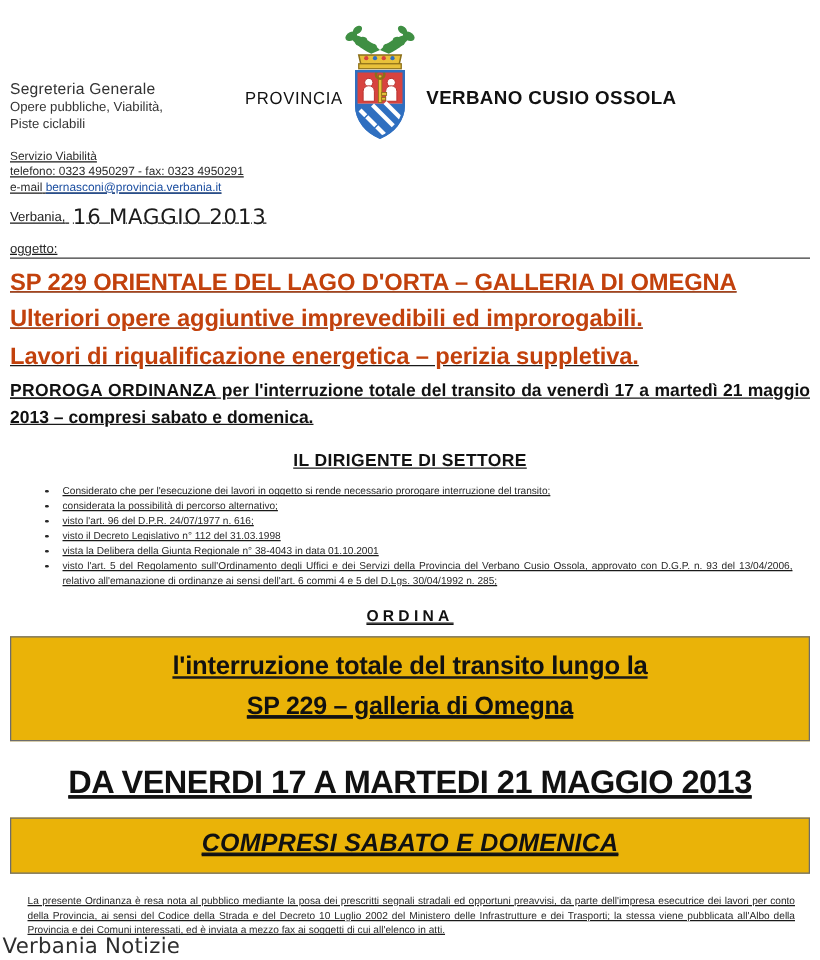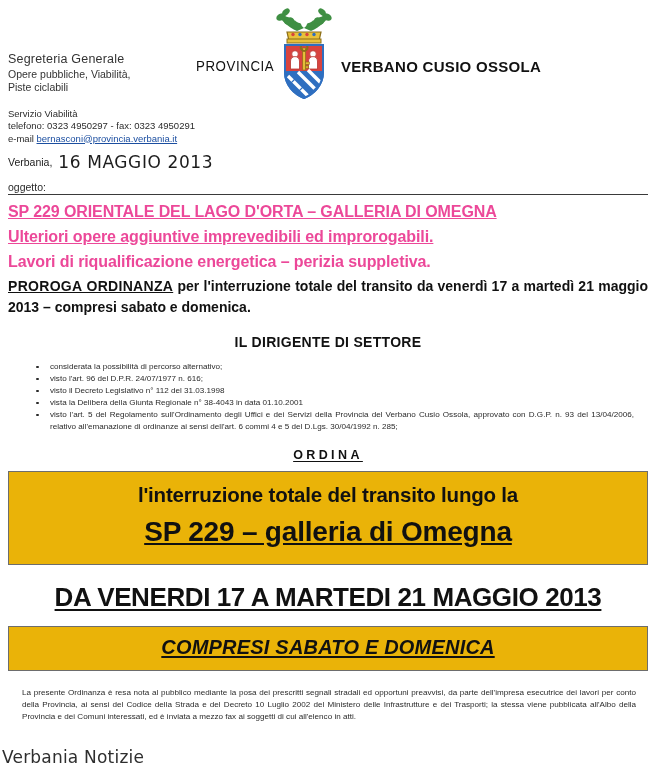--- a/index.html
+++ b/index.html
@@ -16,21 +16,22 @@
     font-family: "Liberation Sans", sans-serif;
     color: #1a1a1a;
     -webkit-font-smoothing: antialiased;
   }
 
   .page {
     position: relative;
     width: 656px;
     height: 768px;
     box-sizing: border-box;
-    padding: 4px 8px;
+    padding: 16px 8px;
+    text-decoration: underline;
   }
 
   
   .letterhead {
     position: relative;
     height: 100px;
   }
   .dept-block {
     position: absolute;
     left: 0;
@@ -124,24 +125,24 @@
     height: 0;
     border-top: 1.3px solid #3a3a3a;
     margin-top: 1px;
   }
 
   
   .subject {
     margin-top: 5px;
   }
   .subject-line {
-    font-size: 16px;
+    font-size: 19px;
     font-weight: 700;
     line-height: 1.55;
-    color: #ec4899;
+    color: #c2410c;
     letter-spacing: -.1px;
   }
   .u { text-decoration: underline; }
   .subject-para {
     font-size: 14px;
     font-weight: 700;
     line-height: 1.5;
     color: #111;
     text-align: justify;
     margin-top: 2px;
@@ -214,21 +215,21 @@
     padding: 11px 6px 14px 6px;
   }
   .box-line1 {
     font-size: 20.5px;
     font-weight: 700;
     color: #111;
     letter-spacing: -.2px;
     line-height: 1.2;
   }
   .box-line2 {
-    font-size: 28px;
+    font-size: 20px;
     font-weight: 700;
     color: #111;
     letter-spacing: -.2px;
     line-height: 1.3;
     margin-top: 6px;
   }
   .box-line2 span {
     text-decoration: underline;
     text-underline-offset: 2px;
   }
@@ -389,20 +390,21 @@
   <div class="subject">
     <div class="subject-line u">SP 229 ORIENTALE DEL LAGO D'ORTA – GALLERIA DI OMEGNA</div>
     <div class="subject-line u">Ulteriori opere aggiuntive imprevedibili ed improrogabili.</div>
     <div class="subject-line">Lavori di riqualificazione energetica – perizia suppletiva.</div>
     <div class="subject-para"><span class="lead">PROROGA ORDINANZA</span><span> per l'interruzione totale del transito da venerdì 17 a martedì 21 maggio 2013 – compresi sabato e domenica.</span></div>
   </div>
 
   <div class="section-heading">IL DIRIGENTE DI SETTORE</div>
 
   <ul class="bullets">
+    <li>Considerato che per l'esecuzione dei lavori in oggetto si rende necessario prorogare  interruzione del transito;</li>
     <li>considerata la possibilità di percorso alternativo;</li>
     <li>visto l'art. 96 del D.P.R. 24/07/1977 n. 616;</li>
     <li>visto il Decreto Legislativo n° 112 del 31.03.1998</li>
     <li>vista la Delibera della Giunta Regionale n° 38-4043 in data 01.10.2001</li>
     <li>visto l'art. 5 del Regolamento sull'Ordinamento degli Uffici e dei Servizi della Provincia del Verbano Cusio Ossola, approvato con D.G.P. n. 93 del 13/04/2006, relativo all'emanazione di ordinanze ai sensi dell'art. 6 commi 4 e 5 del D.Lgs. 30/04/1992 n. 285;</li>
   </ul>
 
   <div class="ordina"><span>ORDINA</span></div>
 
   <div class="box box-main">

